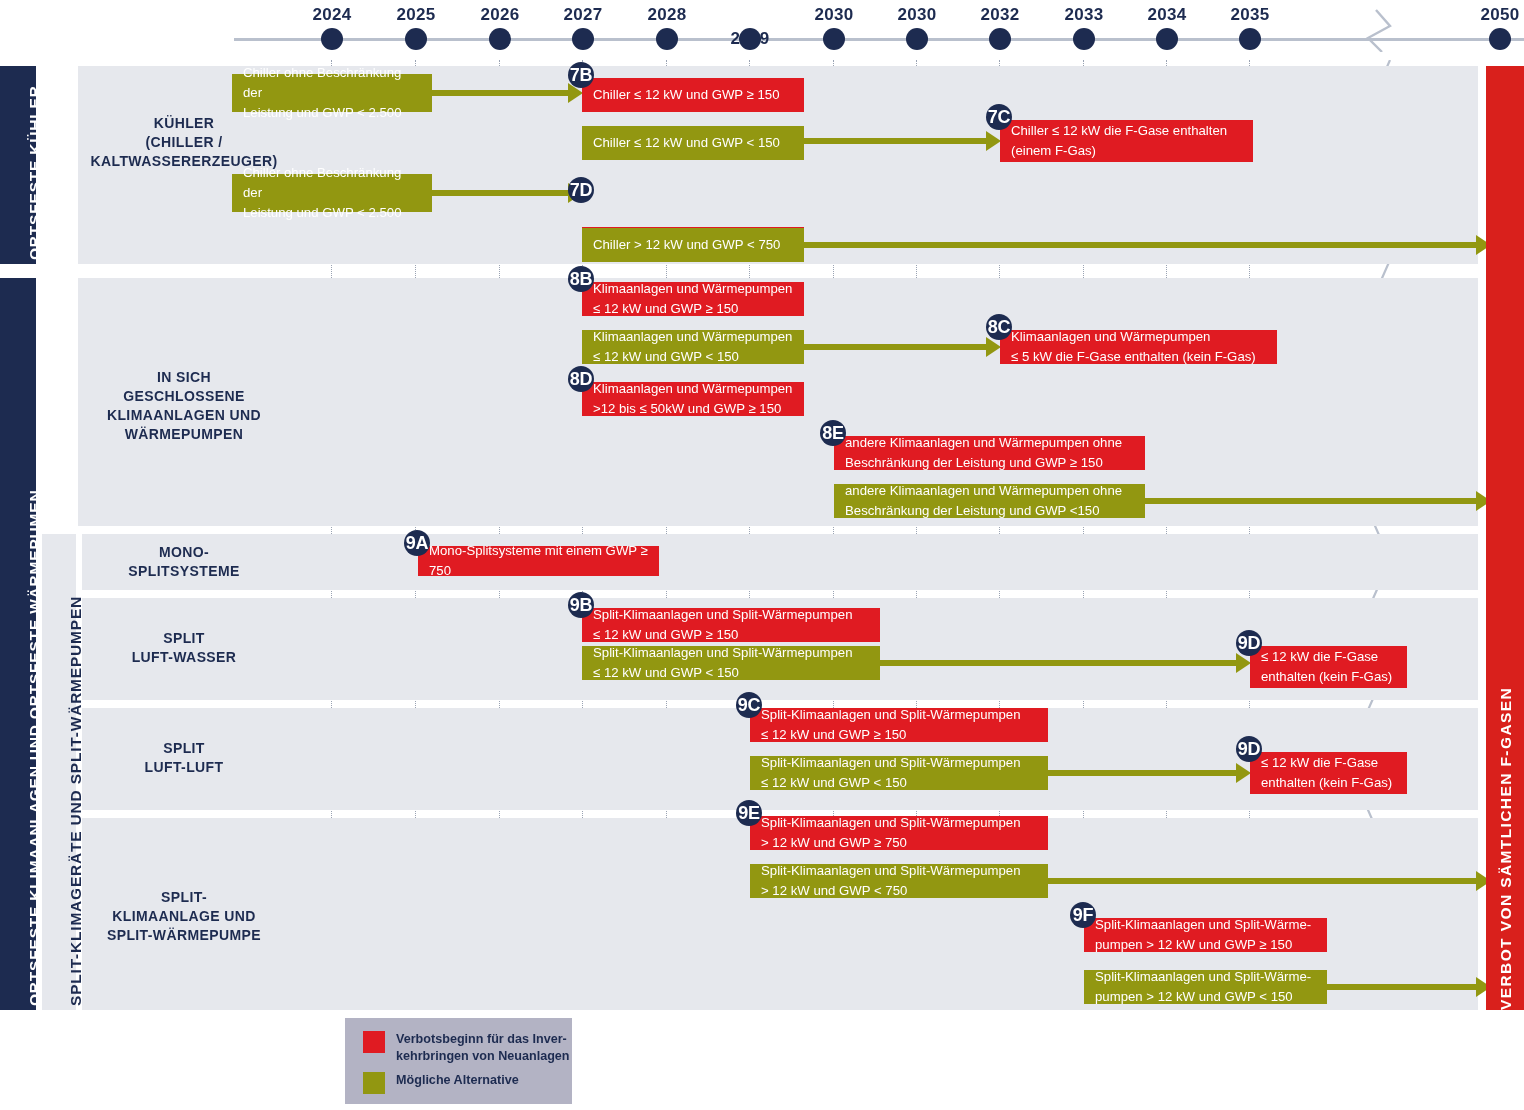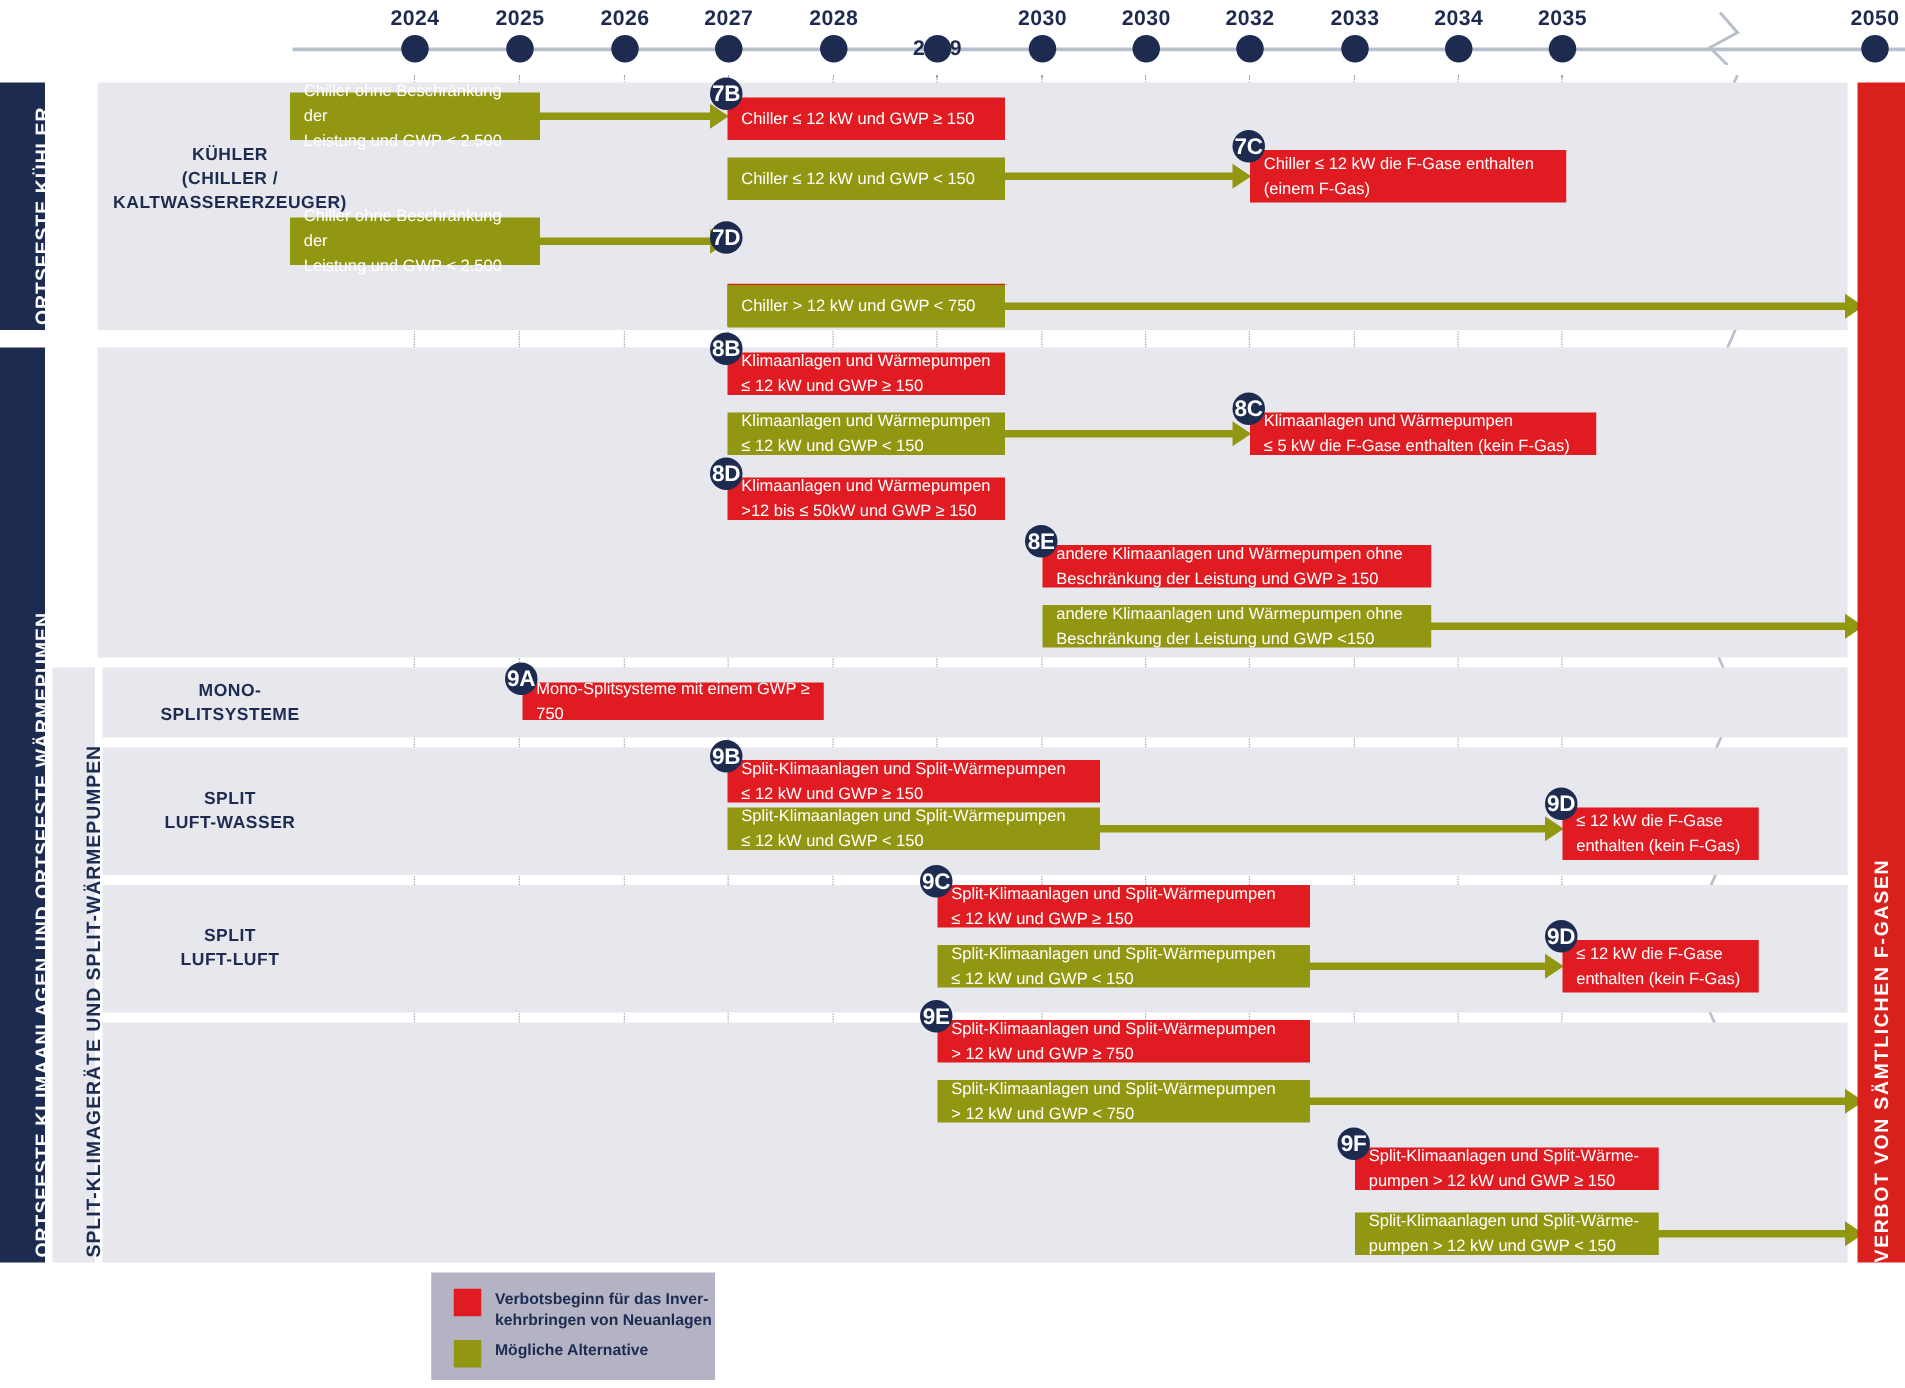--- a/index.html
+++ b/index.html
@@ -148,32 +148,43 @@
   <div class="panel" style="left:82px;top:598px;width:1396px;height:102px;"></div>
   <div class="panel" style="left:82px;top:708px;width:1396px;height:102px;"></div>
   <div class="panel" style="left:82px;top:818px;width:1396px;height:192px;"></div>
 
   <div class="rowlabel" style="left:84px;top:114px;width:200px;">
     <div>KÜHLER</div>
     <div>(CHILLER /</div>
     <div>KALTWASSERERZEUGER)</div>
   </div>
 
+  <div class="rowlabel" style="left:84px;top:368px;width:200px;">
+    <div>IN SICH</div>
+    <div>GESCHLOSSENE</div>
+    <div>KLIMAANLAGEN UND</div>
+    <div>WÄRMEPUMPEN</div>
+  </div>
 
   <div class="rowlabel" style="left:84px;top:543px;width:200px;">
     <div>MONO-</div>
     <div>SPLITSYSTEME</div>
   </div>
   <div class="rowlabel" style="left:84px;top:629px;width:200px;">
     <div>SPLIT</div>
     <div>LUFT-WASSER</div>
   </div>
   <div class="rowlabel" style="left:84px;top:739px;width:200px;">
     <div>SPLIT</div>
     <div>LUFT-LUFT</div>
+  </div>
+  <div class="rowlabel" style="left:84px;top:888px;width:200px;">
+    <div>SPLIT-</div>
+    <div>KLIMAANLAGE UND</div>
+    <div>SPLIT-WÄRMEPUMPE</div>
   </div>
 
   <div id="arrows">
       <div class="arrow" style="left: 430px; top: 90px; width: 139px;"></div>
       <div class="arrowhead" style="left: 568px; top: 83px;"></div>
       <div class="arrow" style="left: 802px; top: 138px; width: 185px;"></div>
       <div class="arrowhead" style="left: 986px; top: 131px;"></div>
       <div class="arrow" style="left: 430px; top: 190px; width: 139px;"></div>
       <div class="arrowhead" style="left: 568px; top: 183px;"></div>
       <div class="arrow" style="left: 802px; top: 242px; width: 675px;"></div>

